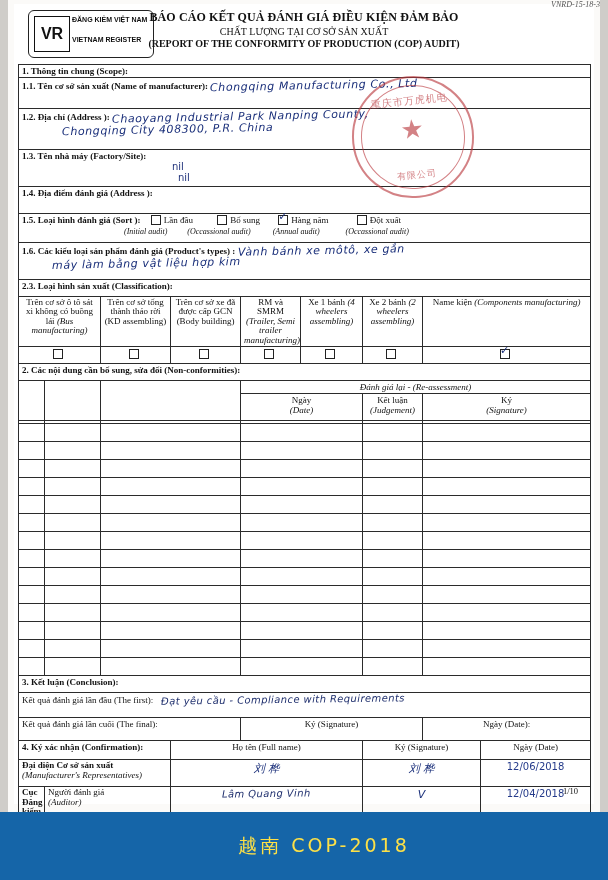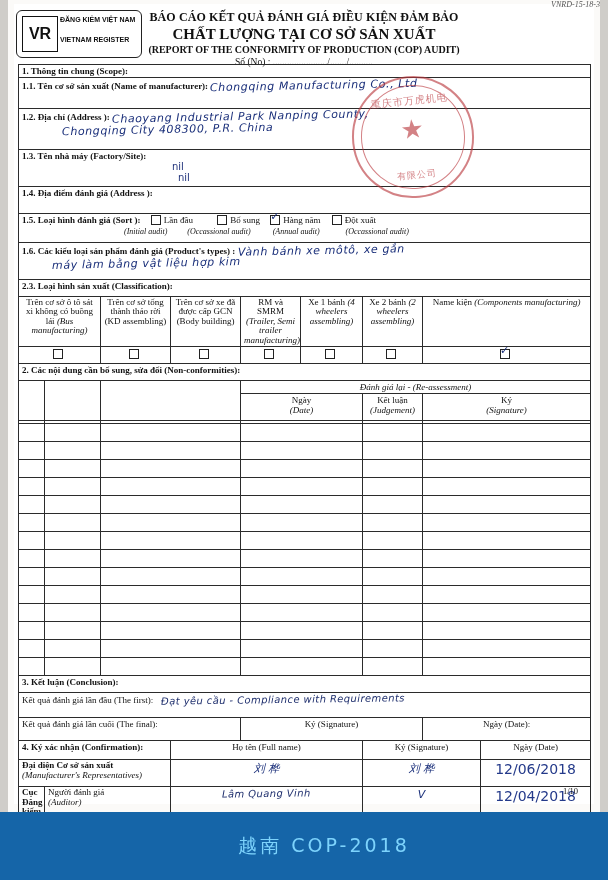--- a/index.html
+++ b/index.html
@@ -5,21 +5,21 @@
   html,body{margin:0;padding:0;background:#fff;}
   body{width:608px;height:880px;font-family:"Liberation Serif",serif;color:#111;overflow:hidden;}
   .page{position:relative;width:608px;height:880px;background:#f4f2ef;}
   .scan{position:absolute;left:0;top:0;width:608px;height:812px;background:#fbfaf8;}
   .sidebar-l{position:absolute;left:0;top:0;width:8px;height:812px;background:#cfcdc9;}
   .sidebar-r{position:absolute;right:0;top:0;width:8px;height:812px;background:#cfcdc9;}
   .sheet{position:absolute;left:14px;top:4px;width:580px;height:800px;background:#fff;}
   .doc-no{position:absolute;right:8px;top:0px;font-size:8px;color:#555;font-style:italic;}
   .hdr{position:absolute;left:14px;top:10px;width:580px;text-align:center;}
   .hdr .t1{font-size:12px;font-weight:bold;letter-spacing:.1px;}
-  .hdr .t2{font-size:15px;font-weight:bold;margin-top:1px;}
+  .hdr .t2{font-size:10px;font-weight:normal;margin-top:1px;}
   .hdr .t3{font-size:10px;font-weight:bold;margin-top:1px;}
   .hdr .t4{font-size:9.5px;margin-top:2px;}
   table.frm{position:absolute;left:18px;top:64px;width:572px;border-collapse:collapse;table-layout:fixed;}
   table.frm td{border:1px solid #2b2b2b;font-size:9px;padding:1px 3px;vertical-align:top;}
   .b{font-weight:bold;}
   .i{font-style:italic;}
   .c{text-align:center;}
   .sm{font-size:7.6px;line-height:1.05;}
   .hw{font-family:"DejaVu Sans",sans-serif;color:#1a2f7a;font-size:11px;font-style:italic;letter-spacing:.6px;
       transform:rotate(-1.2deg);display:inline-block;white-space:nowrap;}
@@ -30,32 +30,32 @@
   .cbx.checked:after{content:"\2713";position:absolute;left:-1px;top:-6px;font-size:11px;color:#1a2f7a;font-family:"DejaVu Sans",sans-serif;}
   .rowcell{height:15px;}
   .stamp{position:absolute;left:352px;top:76px;width:118px;height:118px;border:2px solid #b9363c;border-radius:50%;
          opacity:.62;transform:rotate(-6deg);}
   .stamp:before{content:"";position:absolute;left:7px;top:7px;right:7px;bottom:7px;border:1px solid #b9363c;border-radius:50%;}
   .stamp .star{position:absolute;left:50%;top:44%;transform:translate(-50%,-50%);color:#b9363c;font-size:26px;line-height:1;}
   .stamp .cn{position:absolute;left:0;top:16px;width:100%;text-align:center;color:#b9363c;font-size:10px;letter-spacing:1px;
         font-family:"DejaVu Sans",sans-serif;}
   .stamp .cn2{position:absolute;left:0;bottom:14px;width:100%;text-align:center;color:#b9363c;font-size:9px;letter-spacing:1px;
         font-family:"DejaVu Sans",sans-serif;}
-  .logo{position:absolute;left:16px;top:10px;width:124px;height:46px;}
+  .logo{position:absolute;left:28px;top:10px;width:124px;height:46px;}
   .logo .ring{position:absolute;left:0;top:0;width:124px;height:46px;border:1.4px solid #222;border-radius:6px;}
   .logo .vr{position:absolute;left:6px;top:6px;width:34px;height:34px;border:1.6px solid #111;display:flex;align-items:center;
         justify-content:center;font-weight:bold;font-size:16px;font-family:"Liberation Sans",sans-serif;}
   .logo .tx1{position:absolute;left:44px;top:6px;font-size:7px;font-weight:bold;font-family:"Liberation Sans",sans-serif;}
   .logo .tx2{position:absolute;left:44px;top:26px;font-size:7px;font-weight:bold;font-family:"Liberation Sans",sans-serif;}
   .footer-note{position:absolute;left:0;top:786px;width:608px;text-align:center;font-size:8.5px;}
   .pageno{position:absolute;right:30px;top:786px;font-size:8.5px;}
   .banner{position:absolute;left:0;top:812px;width:608px;height:68px;background:#1565a8;display:flex;align-items:center;justify-content:center;}
-  .banner span{color:#7dd3fc;font-size:19px;letter-spacing:3px;font-family:"DejaVu Sans",sans-serif;margin-left:40px;}
+  .banner span{color:#fde047;font-size:19px;letter-spacing:3px;font-family:"DejaVu Sans",sans-serif;margin-left:40px;}
   .sig{font-family:"DejaVu Sans",sans-serif;color:#1a2f7a;font-size:11px;font-style:italic;}
-  .sigr{font-family:"DejaVu Sans",sans-serif;color:#243a8a;font-size:14px;}
+  .sigr{font-family:"DejaVu Sans",sans-serif;color:#243a8a;font-size:10px;}
   .nil{font-family:"DejaVu Sans",sans-serif;color:#22347c;font-size:10px;}
 </style>
 </head>
 <body>
 
 <div class="page">
   <div class="scan"></div>
   <div class="sidebar-l"></div>
   <div class="sidebar-r"></div>
   <div class="sheet"></div>
@@ -66,21 +66,20 @@
     <div class="ring"></div>
     <div class="vr">VR</div>
     <div class="tx1">ĐĂNG KIỂM VIỆT NAM</div>
     <div class="tx2">VIETNAM REGISTER</div>
   </div>
 
   <div class="hdr">
     <div class="t1">BÁO CÁO KẾT QUẢ ĐÁNH GIÁ ĐIỀU KIỆN ĐẢM BẢO</div>
     <div class="t2">CHẤT LƯỢNG TẠI CƠ SỞ SẢN XUẤT</div>
     <div class="t3">(REPORT OF THE CONFORMITY OF PRODUCTION (COP) AUDIT)</div>
-    <div class="t4">Số (No) : ......................./......./..........</div>
   </div>
 
   <table class="frm">
     <colgroup>
       <col style="width:26px">
         <col style="width:56px">
         <col style="width:70px">
         <col style="width:70px">
       <col style="width:60px">
         <col style="width:62px">
@@ -125,24 +124,24 @@
 
     <tr>
           <td colspan="9" style="height:26px">
       <span class="b">1.5. Loại hình đánh giá (Sort ):</span>
       <span style="display:inline-block;margin-left:8px">
         <span class="cbx"></span><span>Lần đầu</span>
       </span>
       <span style="display:inline-block;margin-left:22px">
         <span class="cbx"></span><span>Bổ sung</span>
       </span>
-      <span style="display:inline-block;margin-left:8px">
+      <span style="display:inline-block;margin-left:16px">
         <span class="cbx checked"></span><span>Hàng năm</span>
       </span>
-      <span style="display:inline-block;margin-left:9px">
+      <span style="display:inline-block;margin-left:26px">
         <span class="cbx"></span><span>Đột xuất</span>
       </span>
       <div class="i" style="font-size:8px;margin-top:1px">
         <span style="display:inline-block;width:100px"></span>
         <span>(Initial audit)</span>
         <span style="display:inline-block;width:16px"></span>
         <span>(Occassional audit)</span>
         <span style="display:inline-block;width:18px"></span>
         <span>(Annual audit)</span>
         <span style="display:inline-block;width:22px"></span>

